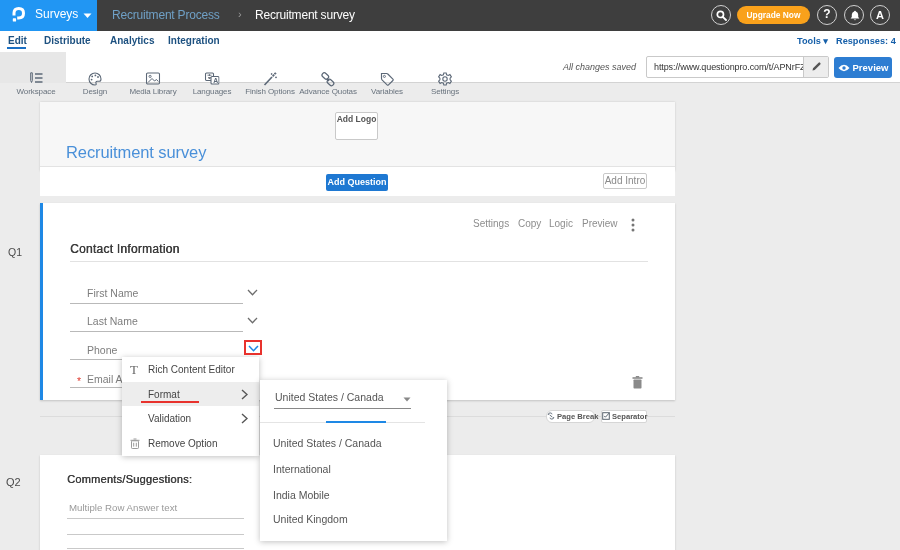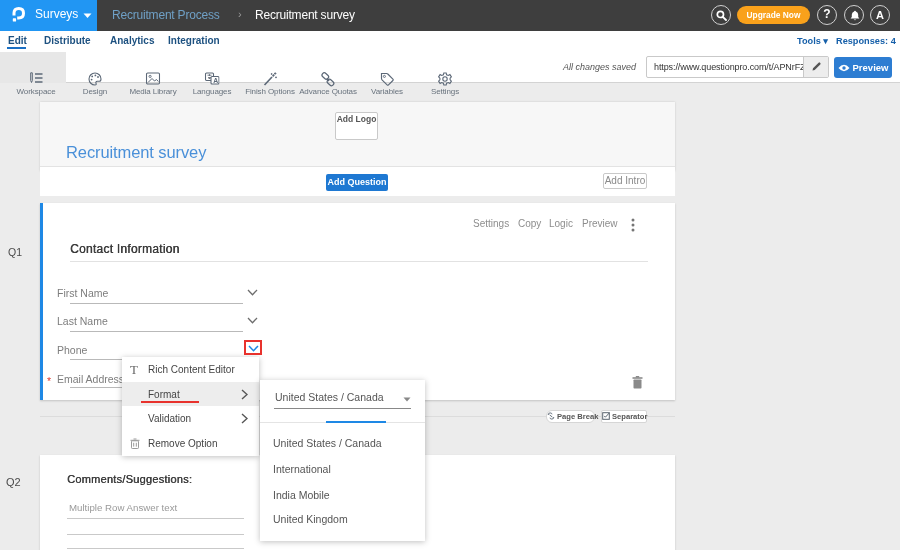--- a/index.html
+++ b/index.html
@@ -42,21 +42,21 @@
 #addqrow { left:40px; top:166px; width:635px; height:30px; background:#fff; border-top:1px solid #e3e3e3; }
 #addqbtn { left:286px; top:6.5px; width:62px; height:17px; background:#1e78d2; border-radius:2px; color:#fff; font-size:9px; font-weight:700; text-align:center; line-height:17px; }
 #addintro { left:563px; top:6px; width:44px; height:16px; background:#fff; border:1px solid #c9c9c9; border-radius:2px; color:#8a8a8a; font-size:10px; text-align:center; line-height:13px; }
 
 #q1card { left:40px; top:203px; width:635px; height:197px; background:#fff; border-left:3px solid #1e88e5; box-shadow:0 1px 2px rgba(0,0,0,.18); }
 #q1lab { left:8px; top:246px; font-size:10.5px; color:#4a4a4a; }
 .qlink { top:15px; font-size:10px; color:#8d8d8d; }
 #dots3 { left:588px; top:15px; }
 #cinfo { left:27px; top:39px; font-size:12px; font-weight:400; color:#3b3b3b; letter-spacing:0.25px; text-shadow:0.4px 0 0 #3b3b3b; }
 #cinfoline { left:27px; top:57.5px; width:578px; height:1px; background:#e2e2e2; }
-.flabel { left:14px; font-size:10.5px; color:#7d7d7d; }
+.flabel { left:44px; font-size:10.5px; color:#7d7d7d; }
 .fline { left:27px; width:173px; height:1px; background:#b9b9b9; }
 .chev { left:204px; }
 #q1trash { left:589px; top:173px; }
 
 #divrow { left:40px; top:416px; width:635px; height:1px; background:#dcdcdc; }
 .pbtn { top:410px; height:13px; background:#fff; border:1px solid #d6d6d6; border-radius:2px; font-size:7.6px; font-weight:700; color:#555; line-height:11px; text-align:center; white-space:nowrap; }
 
 #q2card { left:40px; top:455px; width:635px; height:95px; background:#fff; box-shadow:0 1px 2px rgba(0,0,0,.18); }
 #q2lab { left:6px; top:476px; font-size:11px; color:#4a4a4a; }
 #q2title { left:27px; top:18px; font-size:11px; font-weight:400; color:#3b3b3b; letter-spacing:0.25px; text-shadow:0.4px 0 0 #3b3b3b; }
@@ -66,21 +66,21 @@
 
 #menu { left:122px; top:357px; width:137px; height:99px; background:#fff; box-shadow:0 1px 6px rgba(0,0,0,.25); z-index:5; }
 .mitem { left:0; width:137px; height:24.5px; }
 .mtext { position:absolute; left:26px; top:50%; transform:translateY(-50%); font-size:10px; color:#444; white-space:nowrap; }
 #fmtrow { background:#ededed; }
 #fmtline { left:19px; top:43.5px; width:58px; height:2.5px; background:#e8322d; z-index:6; }
 .mchev { position:absolute; left:119px; top:7px; }
 #redbox { left:244px; top:340px; width:18px; height:15px; border:2px solid #e8322d; background:#fff; z-index:6; }
 
 
-#submenu { left:260px; top:380px; width:165px; height:161px; background:#fff; box-shadow:0 1px 6px rgba(0,0,0,.25); z-index:7; }
+#submenu { left:260px; top:380px; width:187px; height:161px; background:#fff; box-shadow:0 1px 6px rgba(0,0,0,.25); z-index:7; }
 #seltext { left:15px; top:11px; font-size:10.5px; color:#555; }
 #selline { left:14px; top:27.5px; width:137px; height:1px; background:#888; }
 #subdiv { left:0px; top:41.5px; width:165px; height:1px; background:#e4e4e4; }
 #subblue { left:66px; top:40.5px; width:60px; height:2px; background:#1e88e5; }
 .sitem { left:13px; font-size:10.5px; color:#555; white-space:nowrap; }
 </style>
 </head>
 <body>
 <div id="page">
 

